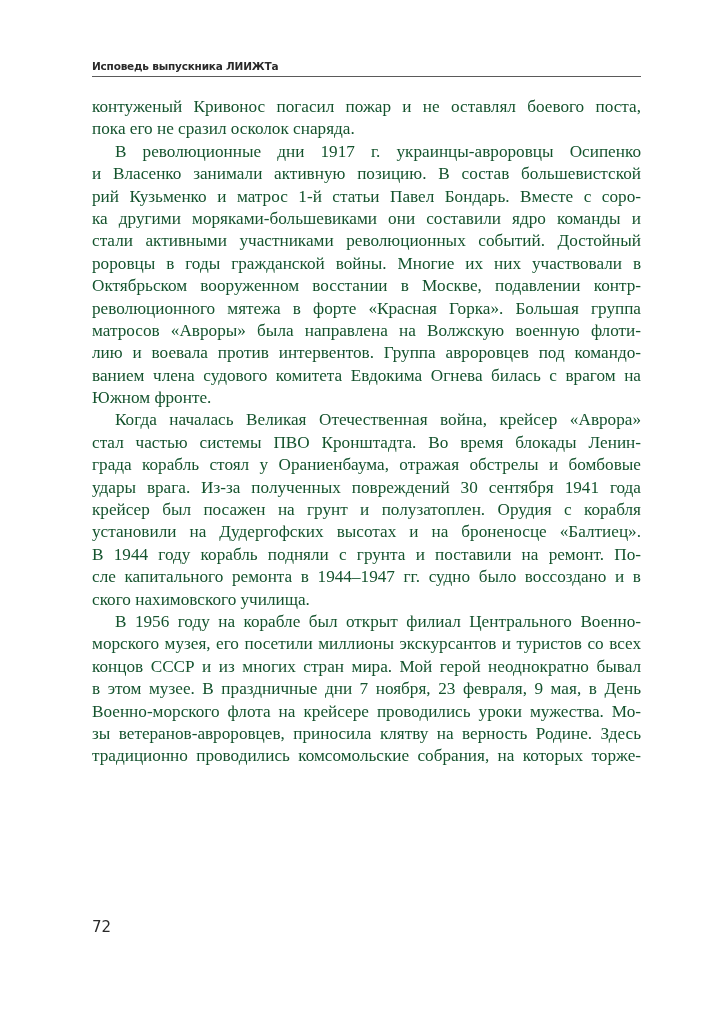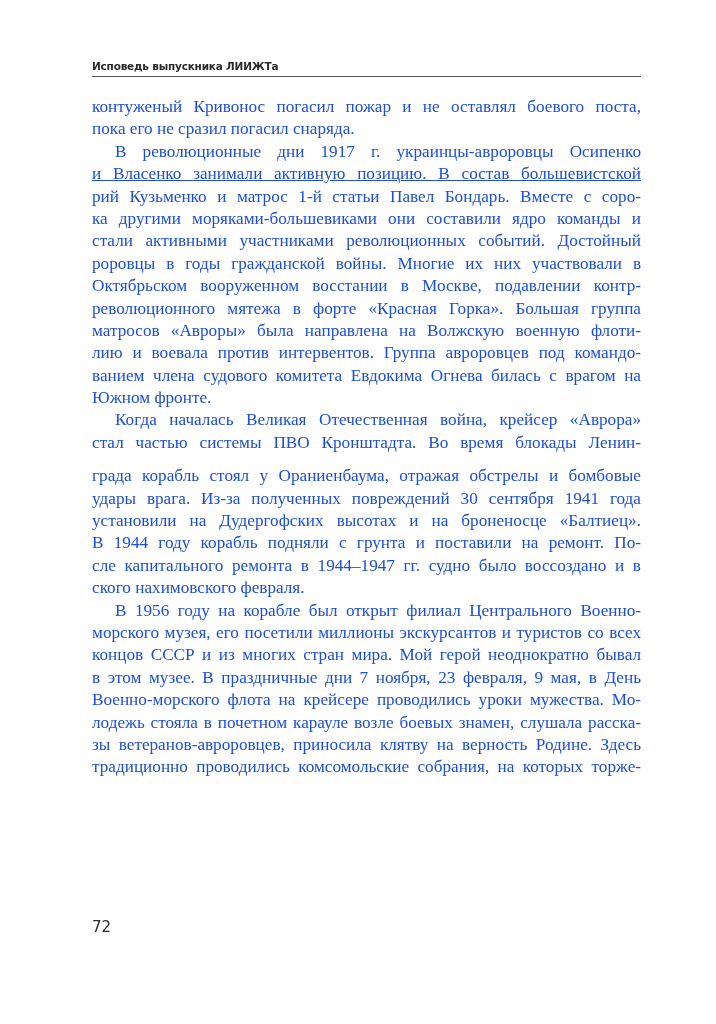--- a/index.html
+++ b/index.html
@@ -39,21 +39,21 @@
     height: 1px;
     background: #5a5a5a;
   }
   .body-text {
     position: absolute;
     left: 92px;
     top: 96px;
     width: 549px;
     font-family: "Liberation Serif", serif;
     font-size: 17.2px;
-    color: #1d4ed8;
+    color: #14532d;
   }
   .line {
     display: block;
     height: 22.4px;
     line-height: 22.4px;
     white-space: nowrap;
     text-align: justify;
     text-align-last: justify;
   }
   .line.last {
@@ -73,45 +73,45 @@
 </style>
 </head>
 <body>
 
 <div class="page">
   <div class="running-head">Исповедь выпускника ЛИИЖТа</div>
   <div class="head-rule"></div>
 
   <div class="body-text" id="body-text">
       <span class="line" style="white-space: nowrap; text-align: left; text-align-last: left;"><span style="word-spacing: 7px;">контуженый Кривонос погасил пожар и не оставлял боевого поста,</span></span>
-      <span class="line last" style="white-space: nowrap; text-align: left; text-align-last: left;"><span>пока его не сразил погасил снаряда.</span></span>
+      <span class="line last" style="white-space: nowrap; text-align: left; text-align-last: left;"><span>пока его не сразил осколок снаряда.</span></span>
       <span class="line indent" style="white-space: nowrap; text-align: left; text-align-last: left;"><span style="word-spacing: 11.818px;">В революционные дни 1917 г. украинцы-авроровцы Осипенко</span></span>
-      <span class="line" style="white-space: nowrap; text-align: left; text-align-last: left; text-decoration: underline;"><span style="word-spacing: 7.5px;">и Власенко занимали активную позицию. В состав большевистской</span></span>
+      <span class="line" style="white-space: nowrap; text-align: left; text-align-last: left;"><span style="word-spacing: 7.5px;">и Власенко занимали активную позицию. В состав большевистской</span></span>
       <span class="line" style="white-space: nowrap; text-align: left; text-align-last: left;"><span style="word-spacing: 6.222px;">рий Кузьменко и матрос 1-й статьи Павел Бондарь. Вместе с соро-</span></span>
       <span class="line" style="white-space: nowrap; text-align: left; text-align-last: left;"><span style="word-spacing: 6.83px;">ка другими моряками-большевиками они составили ядро команды и</span></span>
       <span class="line" style="white-space: nowrap; text-align: left; text-align-last: left;"><span style="word-spacing: 8.272px;">стали активными участниками революционных событий. Достойный</span></span>
       <span class="line" style="white-space: nowrap; text-align: right; text-align-last: left;"><span style="word-spacing: 6.625px;">роровцы в годы гражданской войны. Многие их них участвовали в</span></span>
       <span class="line" style="white-space: nowrap; text-align: left; text-align-last: left;"><span style="word-spacing: 8.922px;">Октябрьском вооруженном восстании в Москве, подавлении контр-</span></span>
       <span class="line" style="white-space: nowrap; text-align: left; text-align-last: left;"><span style="word-spacing: 7.804px;">революционного мятежа в форте «Красная Горка». Большая группа</span></span>
       <span class="line" style="white-space: nowrap; text-align: left; text-align-last: left;"><span style="word-spacing: 6.929px;">матросов «Авроры» была направлена на Волжскую военную флоти-</span></span>
       <span class="line" style="white-space: nowrap; text-align: left; text-align-last: left;"><span style="word-spacing: 5.602px;">лию и воевала против интервентов. Группа авроровцев под командо-</span></span>
       <span class="line" style="white-space: nowrap; text-align: left; text-align-last: left;"><span style="word-spacing: 4.269px;">ванием члена судового комитета Евдокима Огнева билась с врагом на</span></span>
       <span class="line last" style="white-space: nowrap; text-align: left; text-align-last: left;"><span>Южном фронте.</span></span>
       <span class="line indent" style="white-space: nowrap; text-align: left; text-align-last: left;"><span style="word-spacing: 8.219px;">Когда началась Великая Отечественная война, крейсер «Аврора»</span></span>
       <span class="line" style="white-space: nowrap; text-align: left; text-align-last: left;"><span style="word-spacing: 7.566px;">стал частью системы ПВО Кронштадта. Во время блокады Ленин-</span></span>
-      <span class="line" style="white-space: nowrap; text-align: center; text-align-last: left; margin-top: 11px;"><span style="word-spacing: 6.102px;">града корабль стоял у Ораниенбаума, отражая обстрелы и бомбовые</span></span>
+      <span class="line" style="white-space: nowrap; text-align: center; text-align-last: left;"><span style="word-spacing: 6.102px;">града корабль стоял у Ораниенбаума, отражая обстрелы и бомбовые</span></span>
       <span class="line" style="white-space: nowrap; text-align: right; text-align-last: left;"><span style="word-spacing: 6.582px;">удары врага. Из-за полученных повреждений 30 сентября 1941 года</span></span>
+      <span class="line" style="white-space: nowrap; text-align: left; text-align-last: left;"><span style="word-spacing: 8.042px;">крейсер был посажен на грунт и полузатоплен. Орудия с корабля</span></span>
       <span class="line" style="white-space: nowrap; text-align: left; text-align-last: left;"><span style="word-spacing: 8.714px;">установили на Дудергофских высотах и на броненосце «Балтиец».</span></span>
       <span class="line" style="white-space: nowrap; text-align: left; text-align-last: left;"><span style="word-spacing: 5.932px;">В 1944 году корабль подняли с грунта и поставили на ремонт. По-</span></span>
       <span class="line" style="white-space: nowrap; text-align: left; text-align-last: left;"><span style="word-spacing: 4.348px;">сле капитального ремонта в 1944–1947 гг. судно было воссоздано и в</span></span>
-      <span class="line last" style="white-space: nowrap; text-align: left; text-align-last: left;"><span>ского нахимовского февраля.</span></span>
+      <span class="line last" style="white-space: nowrap; text-align: left; text-align-last: left;"><span>ского нахимовского училища.</span></span>
       <span class="line indent" style="white-space: nowrap; text-align: left; text-align-last: left;"><span style="word-spacing: 4.134px;">В 1956 году на корабле был открыт филиал Центрального Военно-</span></span>
       <span class="line" style="white-space: nowrap; text-align: left; text-align-last: left;"><span style="word-spacing: 1.226px;">морского музея, его посетили миллионы экскурсантов и туристов со всех</span></span>
       <span class="line" style="white-space: nowrap; text-align: left; text-align-last: left;"><span style="word-spacing: 3.192px;">концов СССР и из многих стран мира. Мой герой неоднократно бывал</span></span>
       <span class="line" style="white-space: nowrap; text-align: left; text-align-last: left;"><span style="word-spacing: 3.239px;">в этом музее. В праздничные дни 7 ноября, 23 февраля, 9 мая, в День</span></span>
       <span class="line" style="white-space: nowrap; text-align: left; text-align-last: left;"><span style="word-spacing: 3.71px;">Военно-морского флота на крейсере проводились уроки мужества. Мо-</span></span>
-      <span class="line" style="white-space: nowrap; text-align: left; text-align-last: left;"><span style="word-spacing: 1.554px;">лодежь стояла в почетном карауле возле боевых знамен, слушала расска-</span></span>
       <span class="line" style="white-space: nowrap; text-align: left; text-align-last: left;"><span style="word-spacing: 4.107px;">зы ветеранов-авроровцев, приносила клятву на верность Родине. Здесь</span></span>
       <span class="line" style="white-space: nowrap; text-align: left; text-align-last: left;"><span style="word-spacing: 4.026px;">традиционно проводились комсомольские собрания, на которых торже-</span></span>
     </div>
 
   <div class="page-number">72</div>
 </div>
 
 </body></html>

